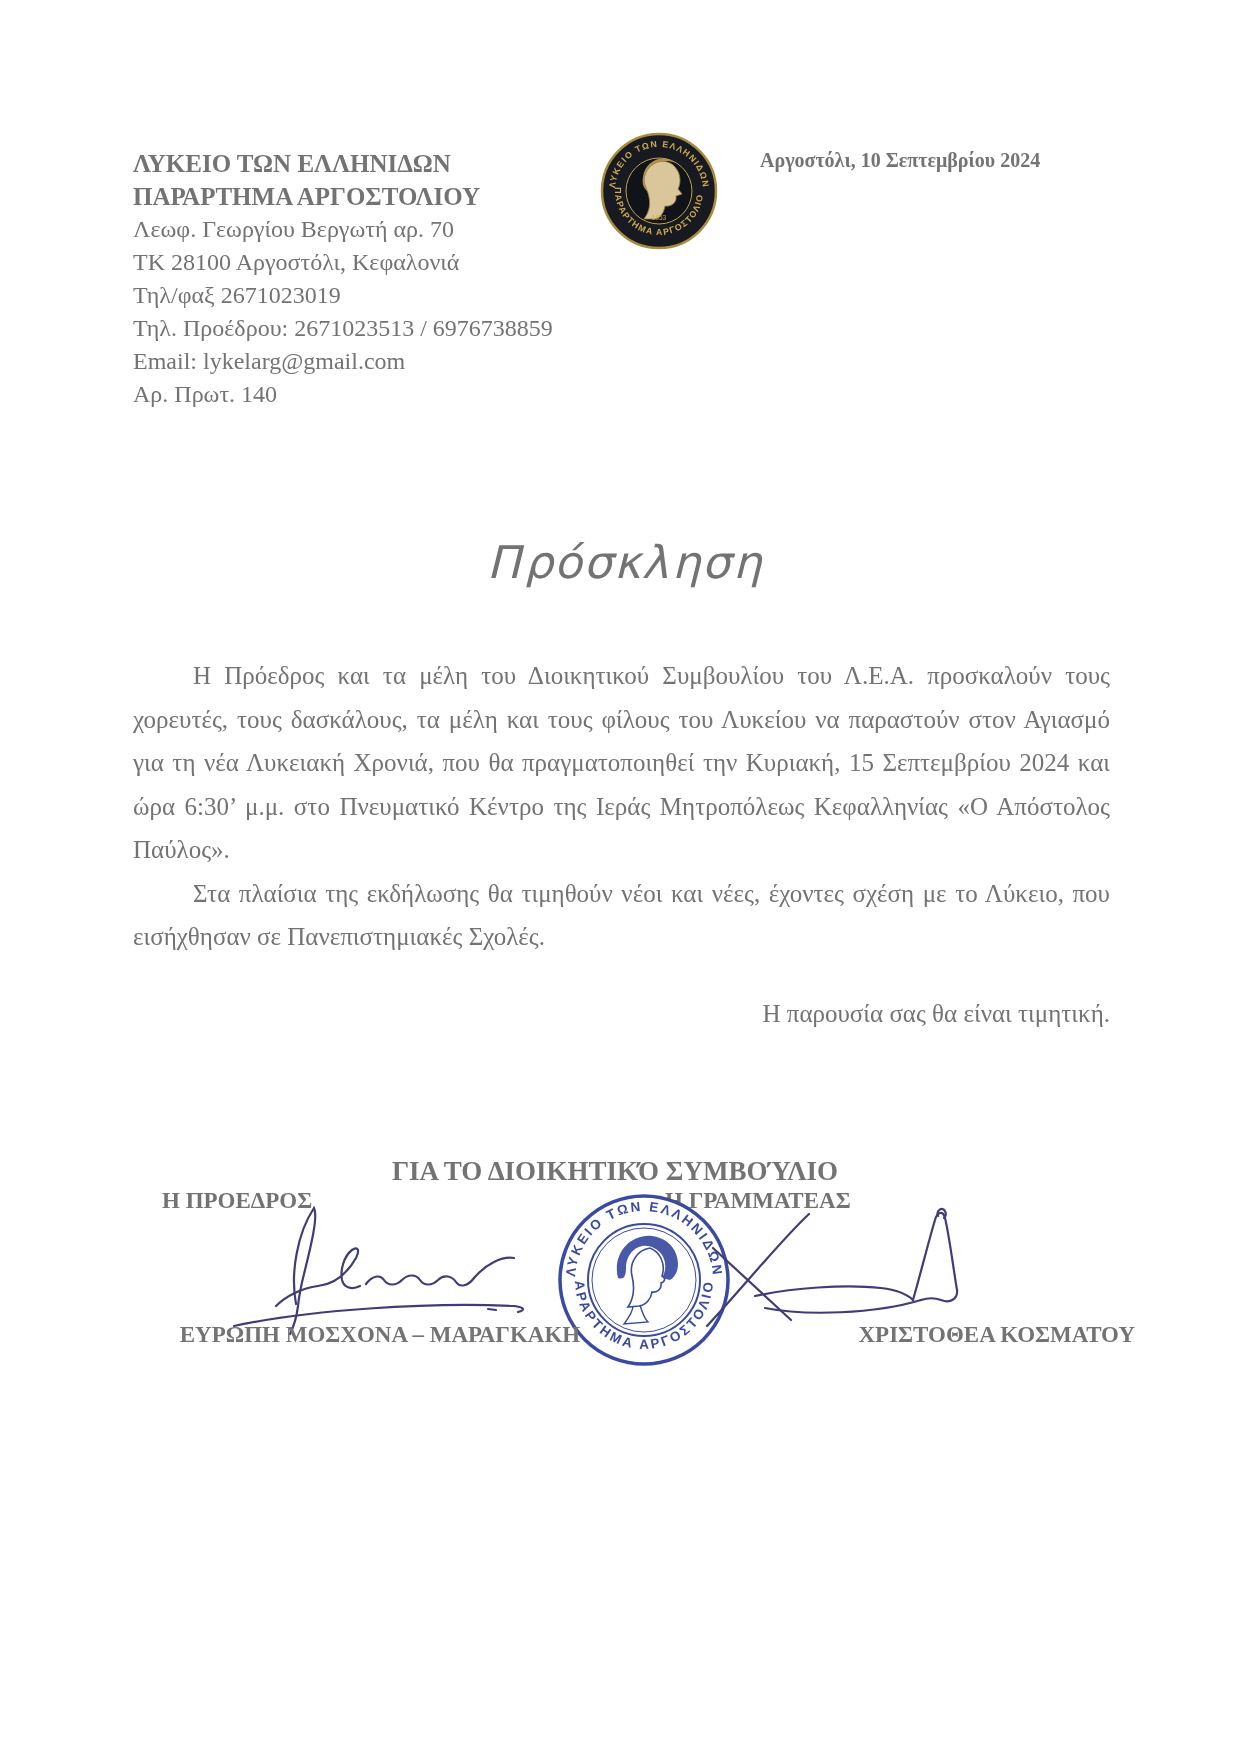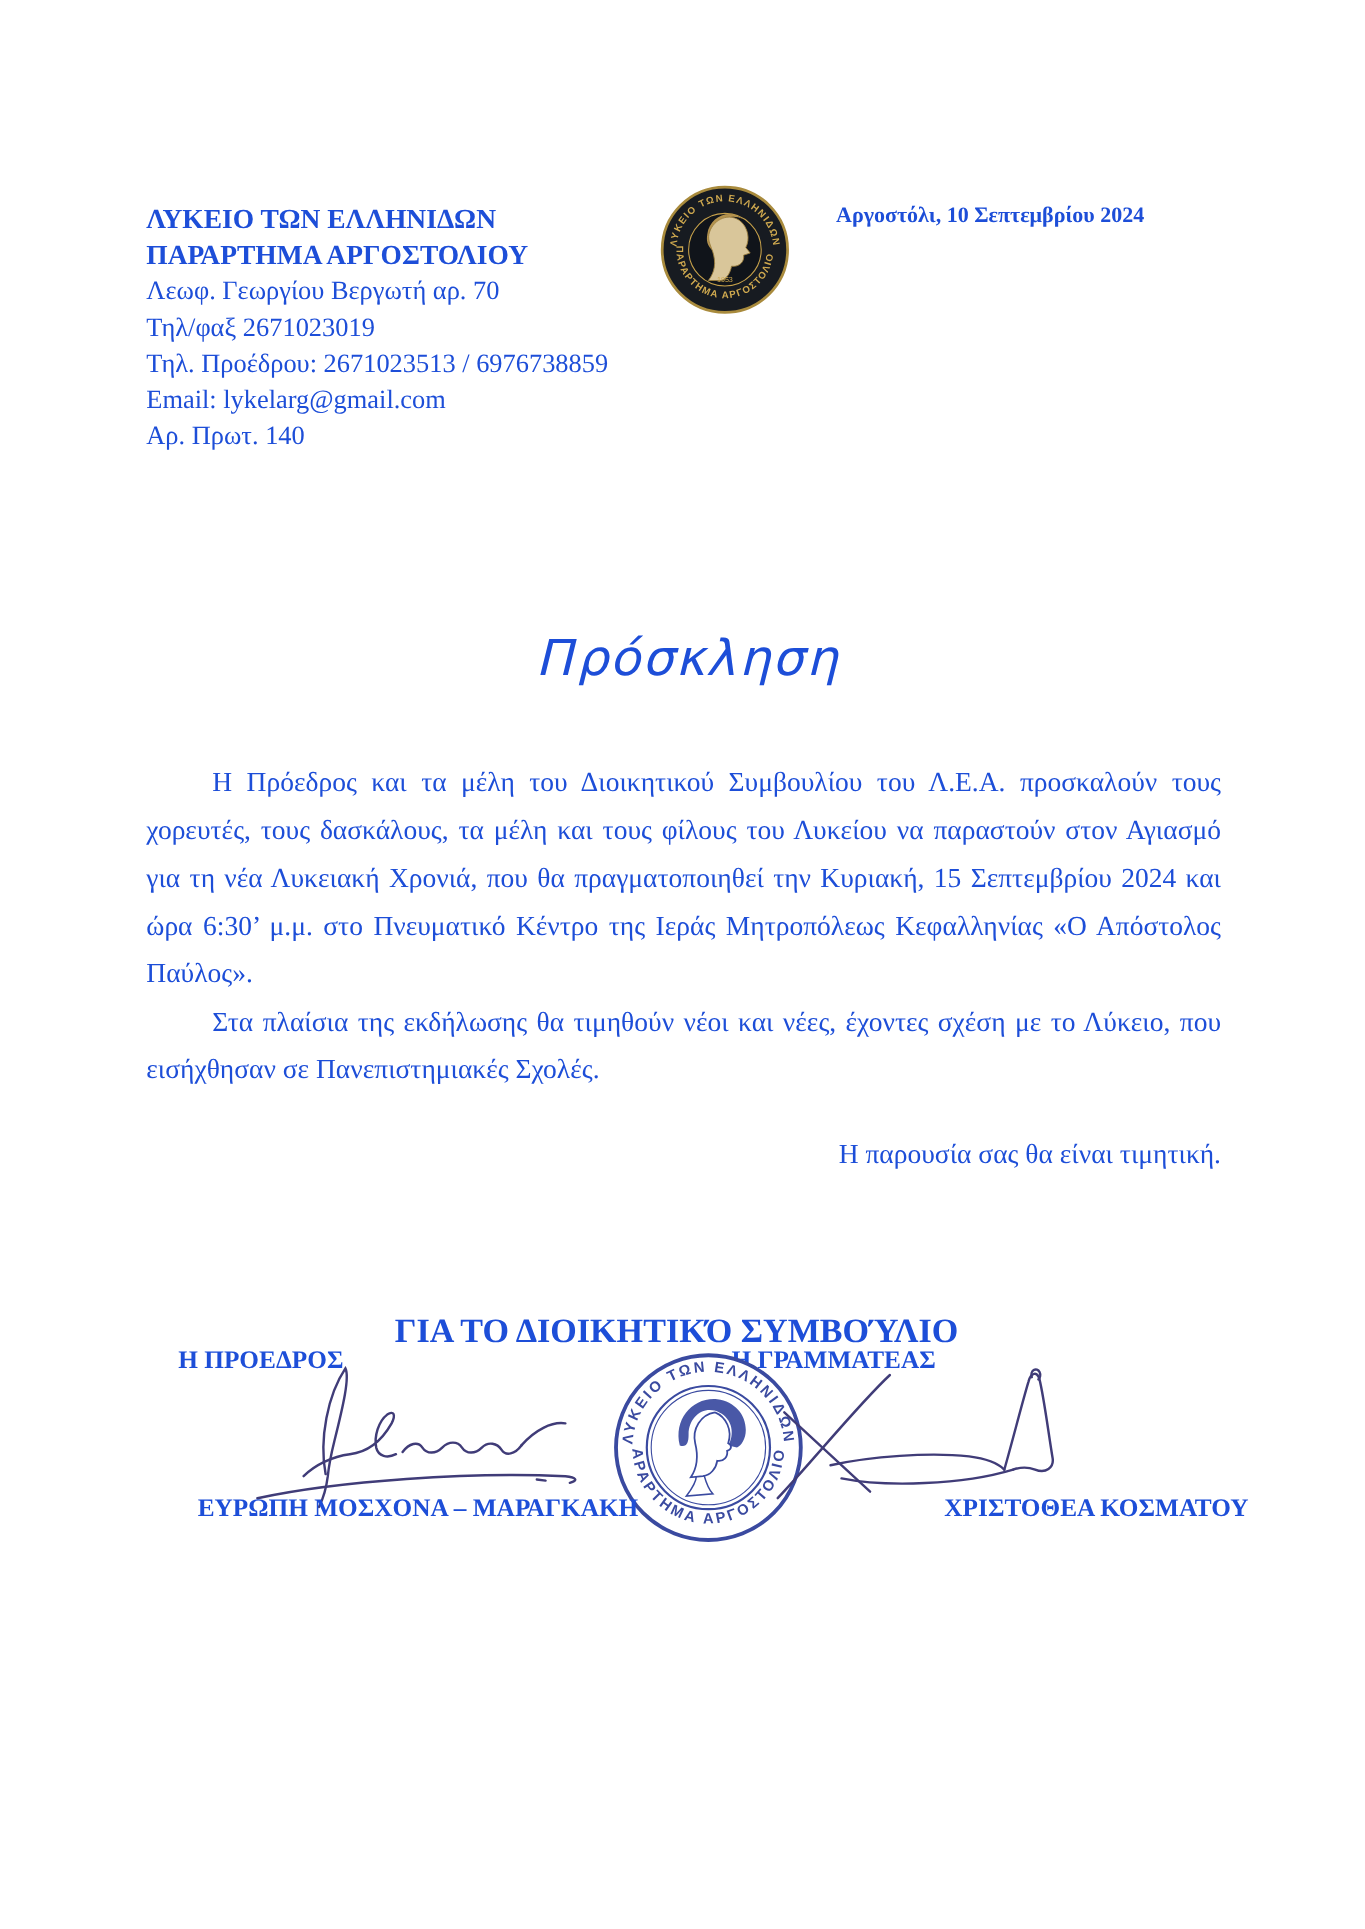--- a/index.html
+++ b/index.html
@@ -1,54 +1,55 @@
 <!DOCTYPE html>
 <html lang="el"><head>
 <meta charset="utf-8">
 <style>
   html,body { margin:0; padding:0; background:#ffffff; }
   .page {
     position:relative; width:1241px; height:1416px; background:#ffffff;
-    font-family:"Liberation Serif", serif; color:#1d4ed8; overflow:hidden;margin-top:36px;
+    font-family:"Liberation Serif", serif; color:#737373; overflow:hidden;
   }
   
   .header-left { position:absolute; left:133px; top:147px; font-size:24px; line-height:33px; }
   .header-left .bold { font-weight:bold; font-size:25px; }
   .header-date { position:absolute; left:760px; top:149px; font-size:20px; font-weight:bold; white-space:nowrap; }
   .logo-top { position:absolute; left:600px; top:132px; width:118px; height:118px; }
   
   .doc-title {
     position:absolute; left:140px; top:536px; width:977px; text-align:center;
     font-family:"DejaVu Sans", sans-serif; font-style:italic; font-weight:500;
     font-size:45px; letter-spacing:2px; transform:skewX(-3deg);
   }
   
   .body-text { position:absolute; left:133px; top:654px; width:977px; font-size:25px; line-height:43.5px; text-align:justify; }
   .body-text p { margin:0; text-indent:60px; }
   .closing { position:absolute; left:133px; top:1000px; width:977px; text-align:right; font-size:25px; }
   
-  .footer-heading { position:absolute; left:133px; top:1156px; width:964px; text-align:center; font-size:31px; font-weight:bold; }
+  .footer-heading { position:absolute; left:133px; top:1156px; width:964px; text-align:center; font-size:27px; font-weight:bold; }
   .role-left  { position:absolute; left:162px; top:1188px; width:510px; text-align:left; font-size:23px; font-weight:bold; }
   .role-right { position:absolute; left:665px; top:1188px; width:420px; text-align:left; font-size:23px; font-weight:bold; }
   .name-left  { position:absolute; left:125px; top:1322px; width:510px; text-align:center; font-size:23px; font-weight:bold; white-space:nowrap; }
   .name-right { position:absolute; left:715px; top:1322px; width:420px; text-align:right; font-size:23px; font-weight:bold; white-space:nowrap; }
   .sig-left  { position:absolute; left:218px; top:1202px; width:320px; height:135px; overflow:visible; }
   .sig-right { position:absolute; left:695px; top:1200px; width:290px; height:140px; overflow:visible; }
   .stamp-bottom { position:absolute; left:556px; top:1192px; width:176px; height:176px; }
   svg { display:block; }
 </style>
 </head>
 <body>
 
 <div class="page">
 
   <div class="header-left">
     <div class="bold">ΛΥΚΕΙΟ ΤΩΝ ΕΛΛΗΝΙΔΩΝ</div>
     <div class="bold">ΠΑΡΑΡΤΗΜΑ ΑΡΓΟΣΤΟΛΙΟΥ</div>
     <div>Λεωφ. Γεωργίου Βεργωτή αρ. 70</div>
+    <div>ΤΚ 28100 Αργοστόλι, Κεφαλονιά</div>
     <div>Τηλ/φαξ 2671023019</div>
     <div>Τηλ. Προέδρου: 2671023513 / 6976738859</div>
     <div>Email: lykelarg@gmail.com</div>
     <div>Αρ. Πρωτ. 140</div>
   </div>
 
   <svg class="logo-top" viewBox="-59 -59 118 118" aria-hidden="true">
     <circle cx="0" cy="0" r="57" fill="#171b21" stroke="#a98b3d" stroke-width="2.5"></circle>
     <circle cx="0" cy="0" r="33" fill="#10141a" stroke="#c5a04a" stroke-width="1"></circle>
     <defs>

